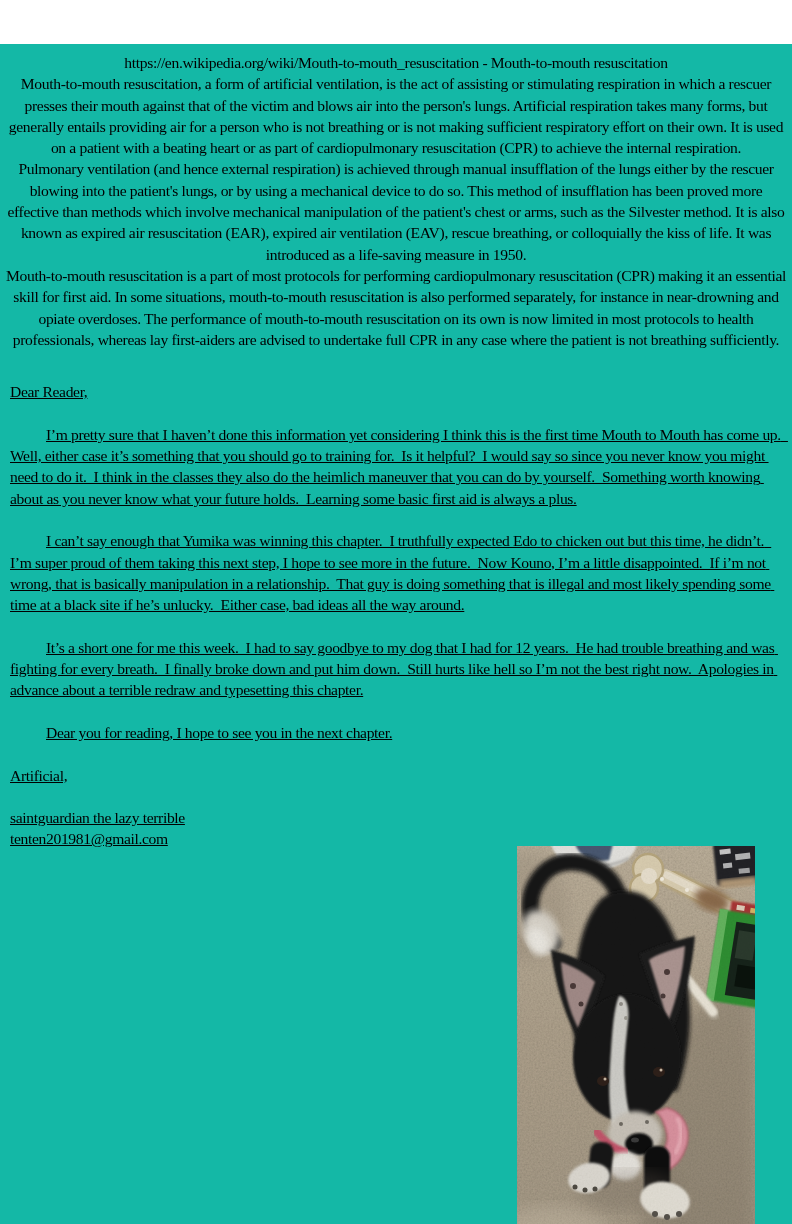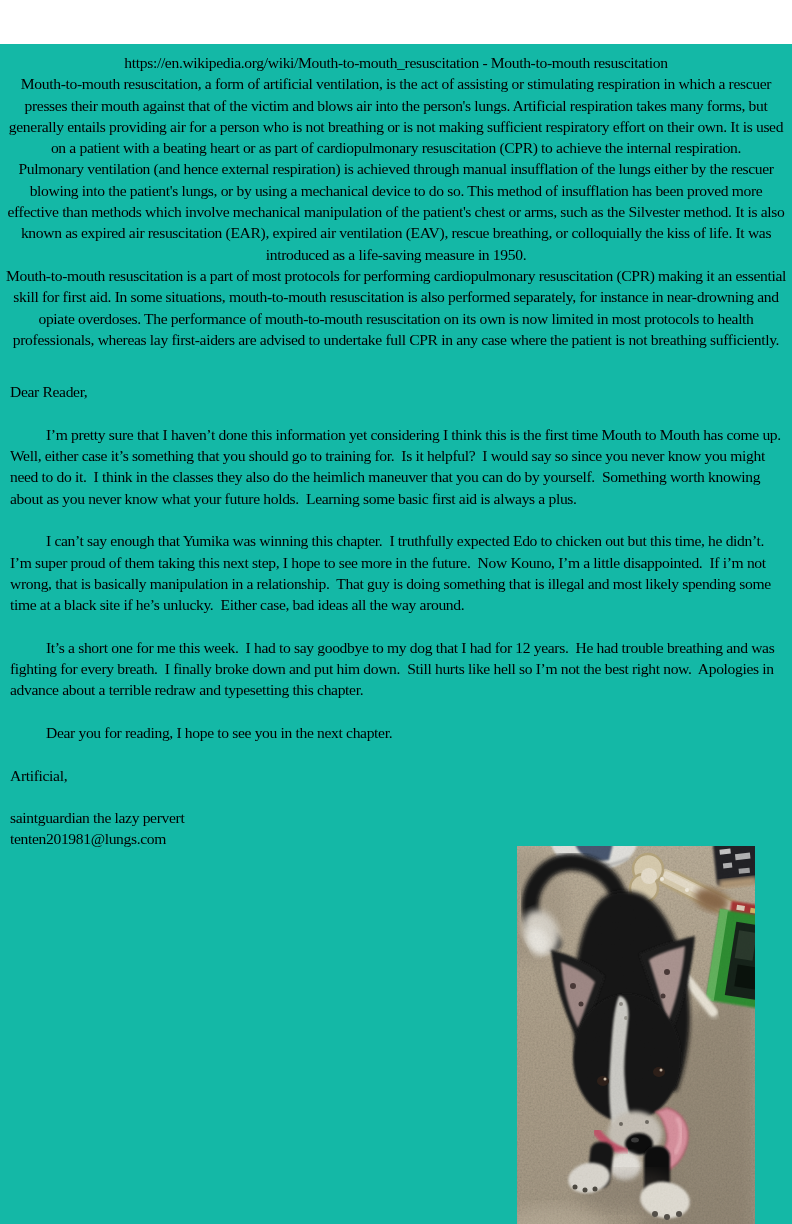--- a/index.html
+++ b/index.html
@@ -16,21 +16,21 @@
     position: relative;
     width: 792px; height: 1224px;
     overflow: hidden;
     box-sizing: border-box;
     padding-top: 8px;
     background: #14b8a6;
     margin-top: 44px;
   }
   .wiki { text-align: center; margin: 0 3px; }
   .wiki p { margin: 0; }
-  .letter { margin: 31px 8px 0 10px; }
+  .letter { margin: 31px 8px 0 10px; text-decoration: underline; }
   .letter p { margin: 21.3px 0 0 0; white-space: pre-wrap; }
   .letter p.first { margin-top: 0; }
   .indent { text-indent: 36px; }
   .sig-email { margin-top: 0 !important; }
   .photo {
     position: absolute;
     left: 517px; top: 802px;
     width: 238px; height: 417px;
     margin: 0; padding: 0;
     overflow: hidden;
@@ -49,22 +49,22 @@
     <p>Mouth-to-mouth resuscitation is a part of most protocols for performing cardiopulmonary resuscitation (CPR) making it an essential skill for first aid. In some situations, mouth-to-mouth resuscitation is also performed separately, for instance in near-drowning and opiate overdoses. The performance of mouth-to-mouth resuscitation on its own is now limited in most protocols to health professionals, whereas lay first-aiders are advised to undertake full CPR in any case where the patient is not breathing sufficiently.</p>
   </div>
 
   <div class="letter">
     <p class="first">Dear Reader,</p>
     <p class="indent">I’m pretty sure that I haven’t done this information yet considering I think this is the first time Mouth to Mouth has come up.  Well, either case it’s something that you should go to training for.  Is it helpful?  I would say so since you never know you might need to do it.  I think in the classes they also do the heimlich maneuver that you can do by yourself.  Something worth knowing about as you never know what your future holds.  Learning some basic first aid is always a plus.</p>
     <p class="indent">I can’t say enough that Yumika was winning this chapter.  I truthfully expected Edo to chicken out but this time, he didn’t.  I’m super proud of them taking this next step, I hope to see more in the future.  Now Kouno, I’m a little disappointed.  If i’m not wrong, that is basically manipulation in a relationship.  That guy is doing something that is illegal and most likely spending some time at a black site if he’s unlucky.  Either case, bad ideas all the way around.</p>
     <p class="indent">It’s a short one for me this week.  I had to say goodbye to my dog that I had for 12 years.  He had trouble breathing and was fighting for every breath.  I finally broke down and put him down.  Still hurts like hell so I’m not the best right now.  Apologies in advance about a terrible redraw and typesetting this chapter.</p>
     <p class="indent">Dear you for reading, I hope to see you in the next chapter.</p>
     <p>Artificial,</p>
-    <p>saintguardian the lazy pervert</p>
-    <p class="sig-email">tenten201981@lungs.com</p>
+    <p>saintguardian the lazy terrible</p>
+    <p class="sig-email">tenten201981@gmail.com</p>
   </div>
 
   <figure class="photo" role="img" aria-label="Photo of a black dog with a white-tipped curled tail, large ears, white muzzle blaze and white paws, licking its nose while standing on tan carpet; a sneaker, a bone-shaped chew, a can and a green box are nearby">
     <svg width="238" height="417" viewBox="0 0 238 417" xmlns="http://www.w3.org/2000/svg">
       <defs>
         <linearGradient id="carpetGrad" x1="0" y1="0" x2="0" y2="1">
           <stop offset="0" stop-color="#c1b49e"></stop>
           <stop offset="0.45" stop-color="#b3a58f"></stop>
           <stop offset="1" stop-color="#a89c88"></stop>
         </linearGradient>

